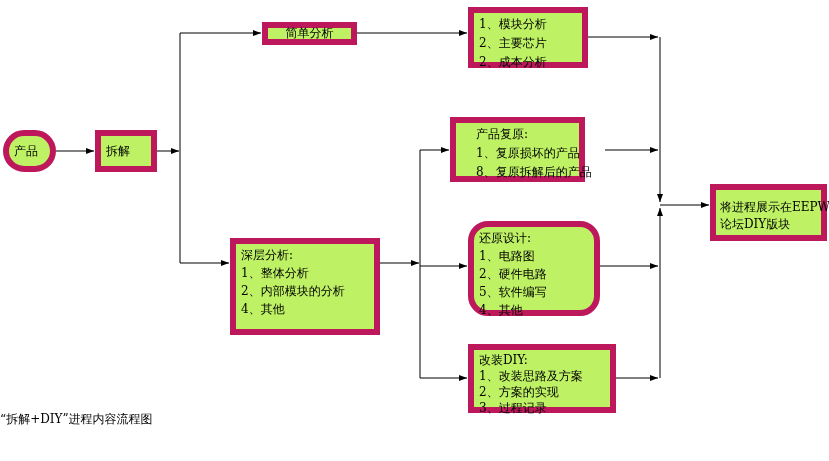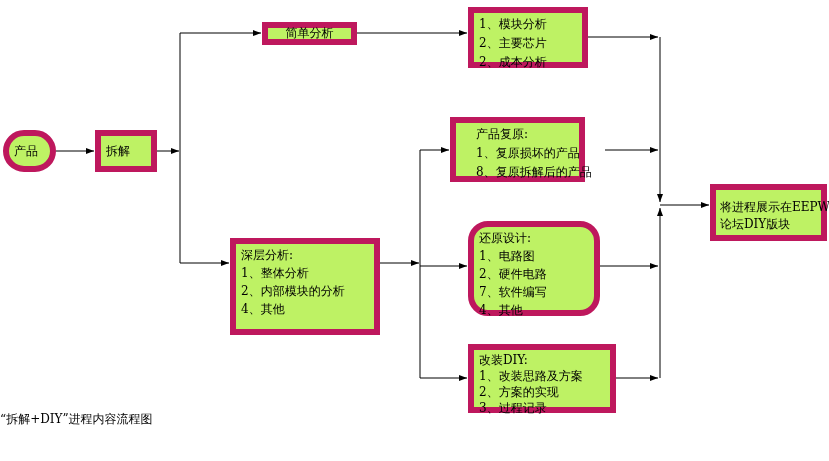--- a/index.html
+++ b/index.html
@@ -98,21 +98,21 @@
     <div class="line">深层分析:</div>
     <div class="line">1、整体分析</div>
     <div class="line">2、内部模块的分析</div>
     <div class="line">4、其他</div>
   </div>
 
   <div class="box design" style="left:468px;top:221px;width:132px;height:95px;border-radius:20px;">
     <div class="line">还原设计:</div>
     <div class="line">1、电路图</div>
     <div class="line">2、硬件电路</div>
-    <div class="line">7、软件编写</div>
+    <div class="line">5、软件编写</div>
     <div class="line">4、其他</div>
   </div>
 
   <div class="box diy" style="left:468px;top:344px;width:148px;height:69px;">
     <div class="line">改装DIY:</div>
     <div class="line">1、改装思路及方案</div>
     <div class="line">2、方案的实现</div>
     <div class="line">3、过程记录</div>
   </div>
 

